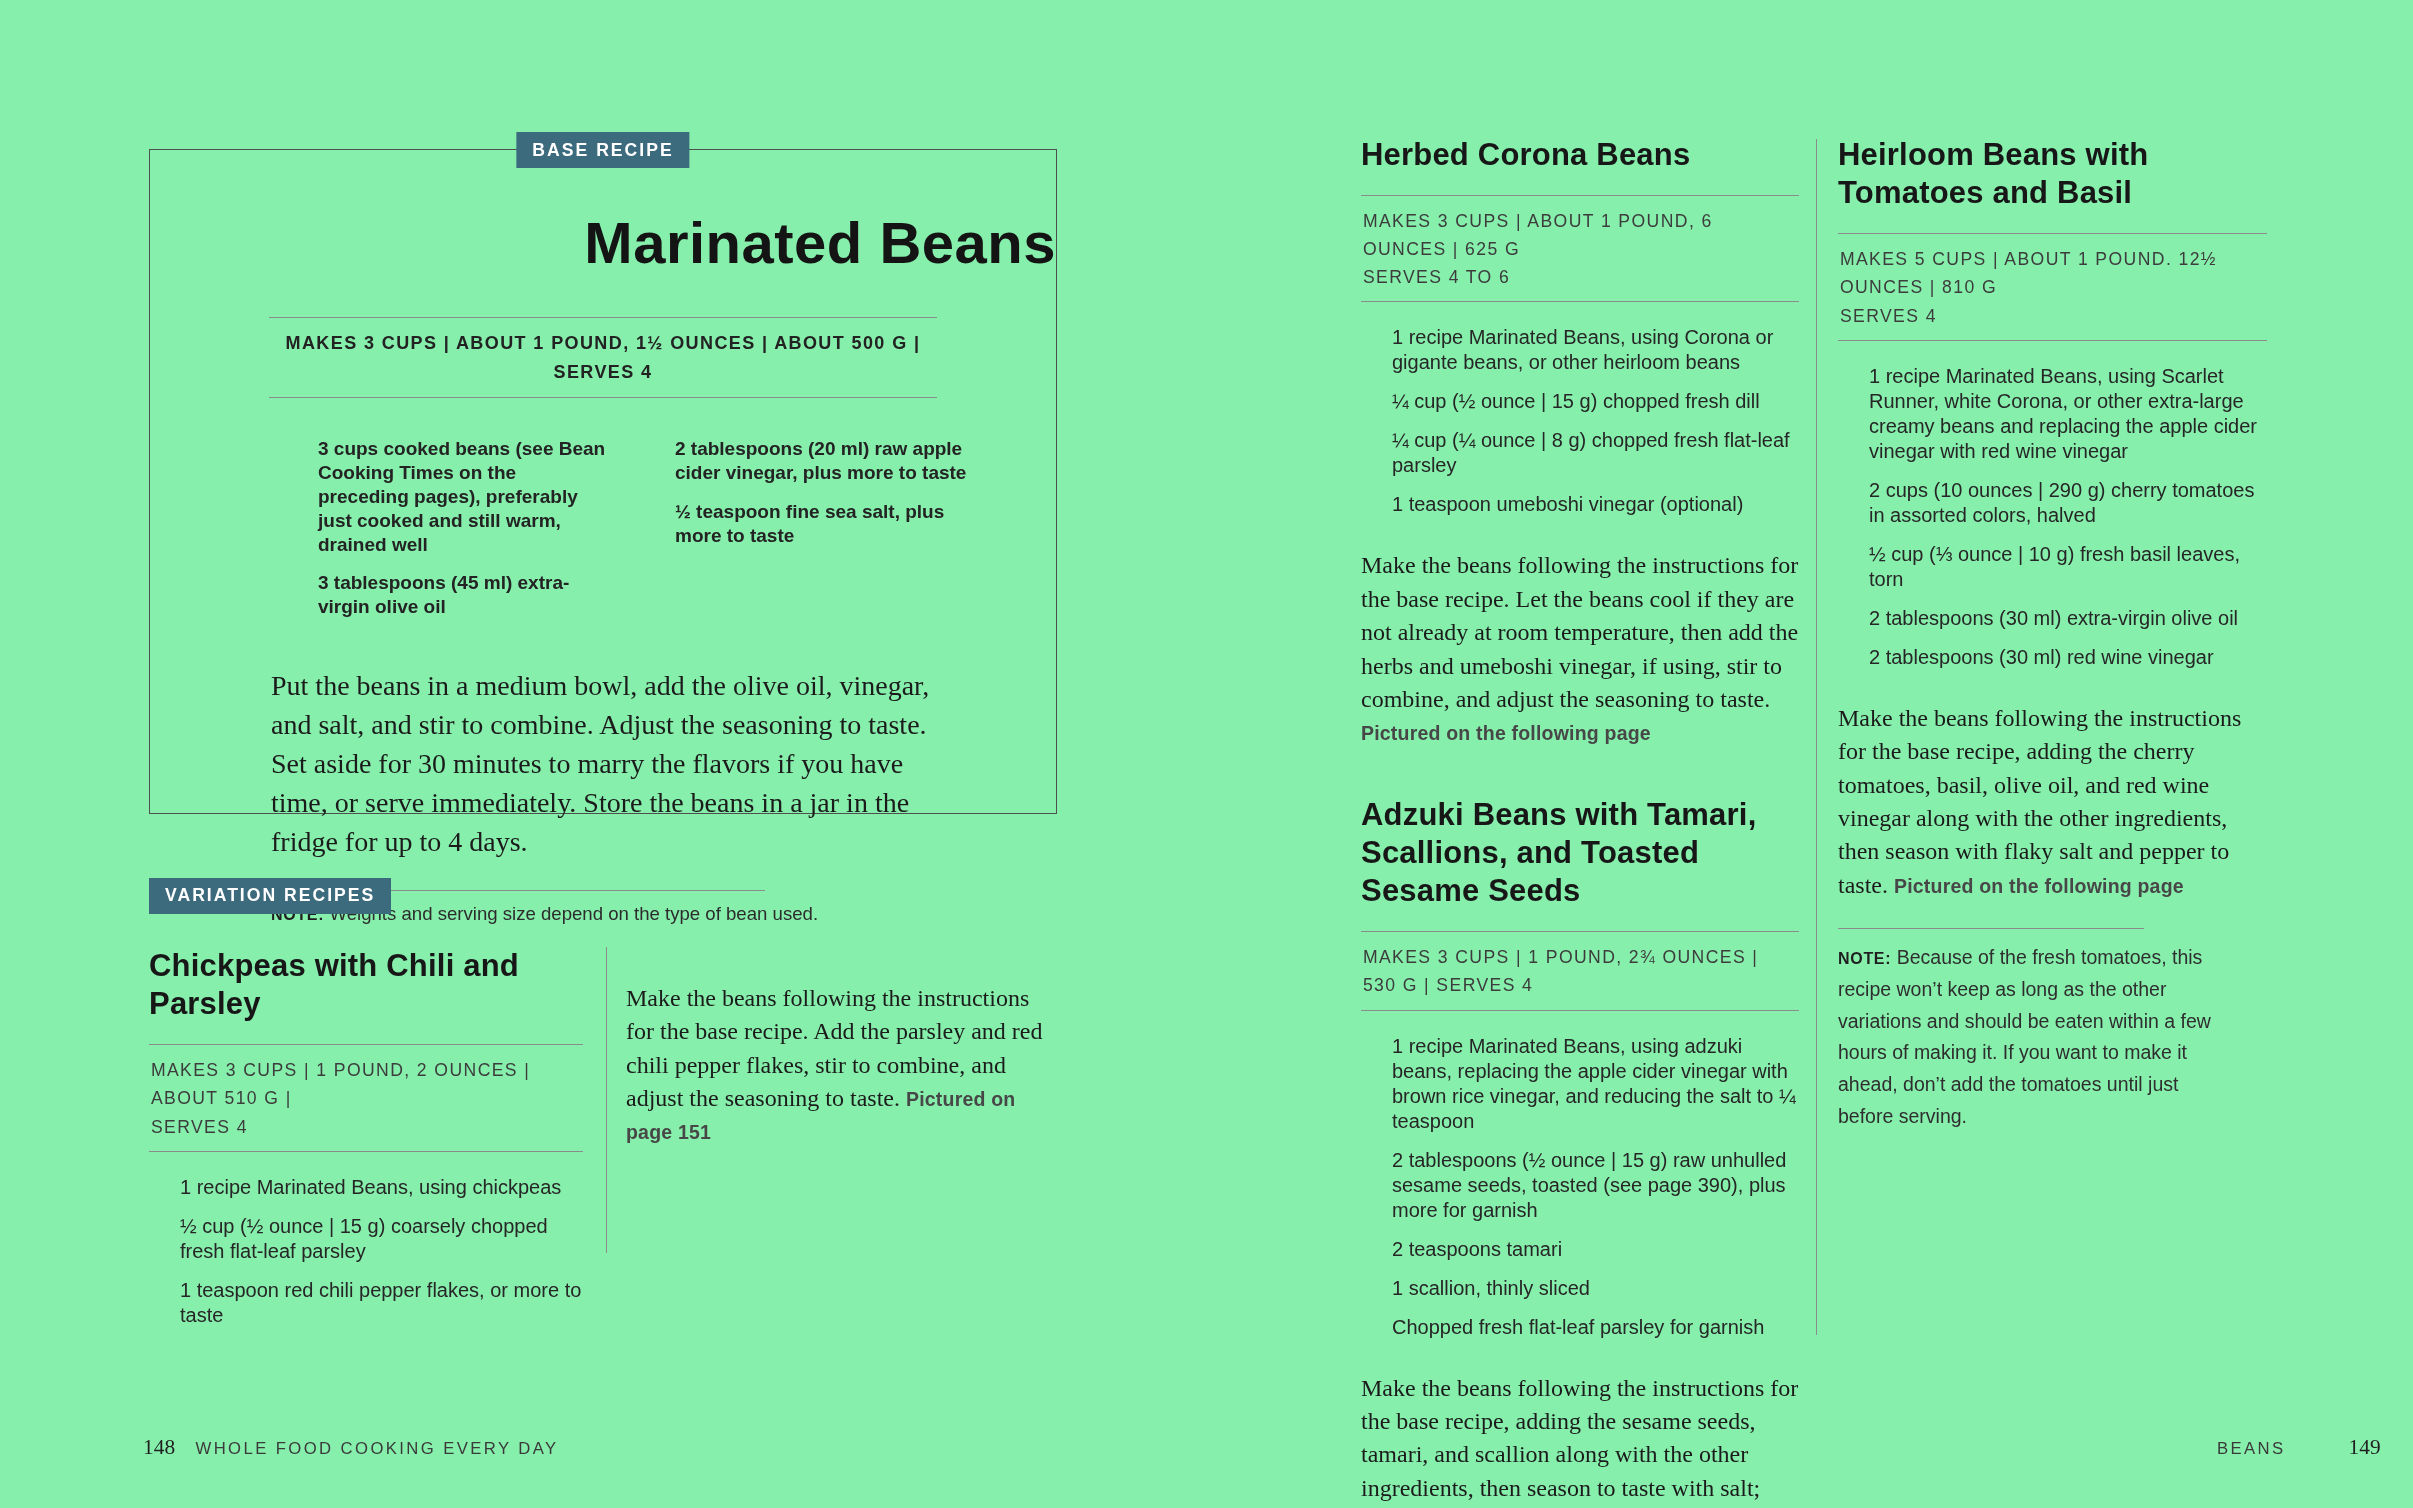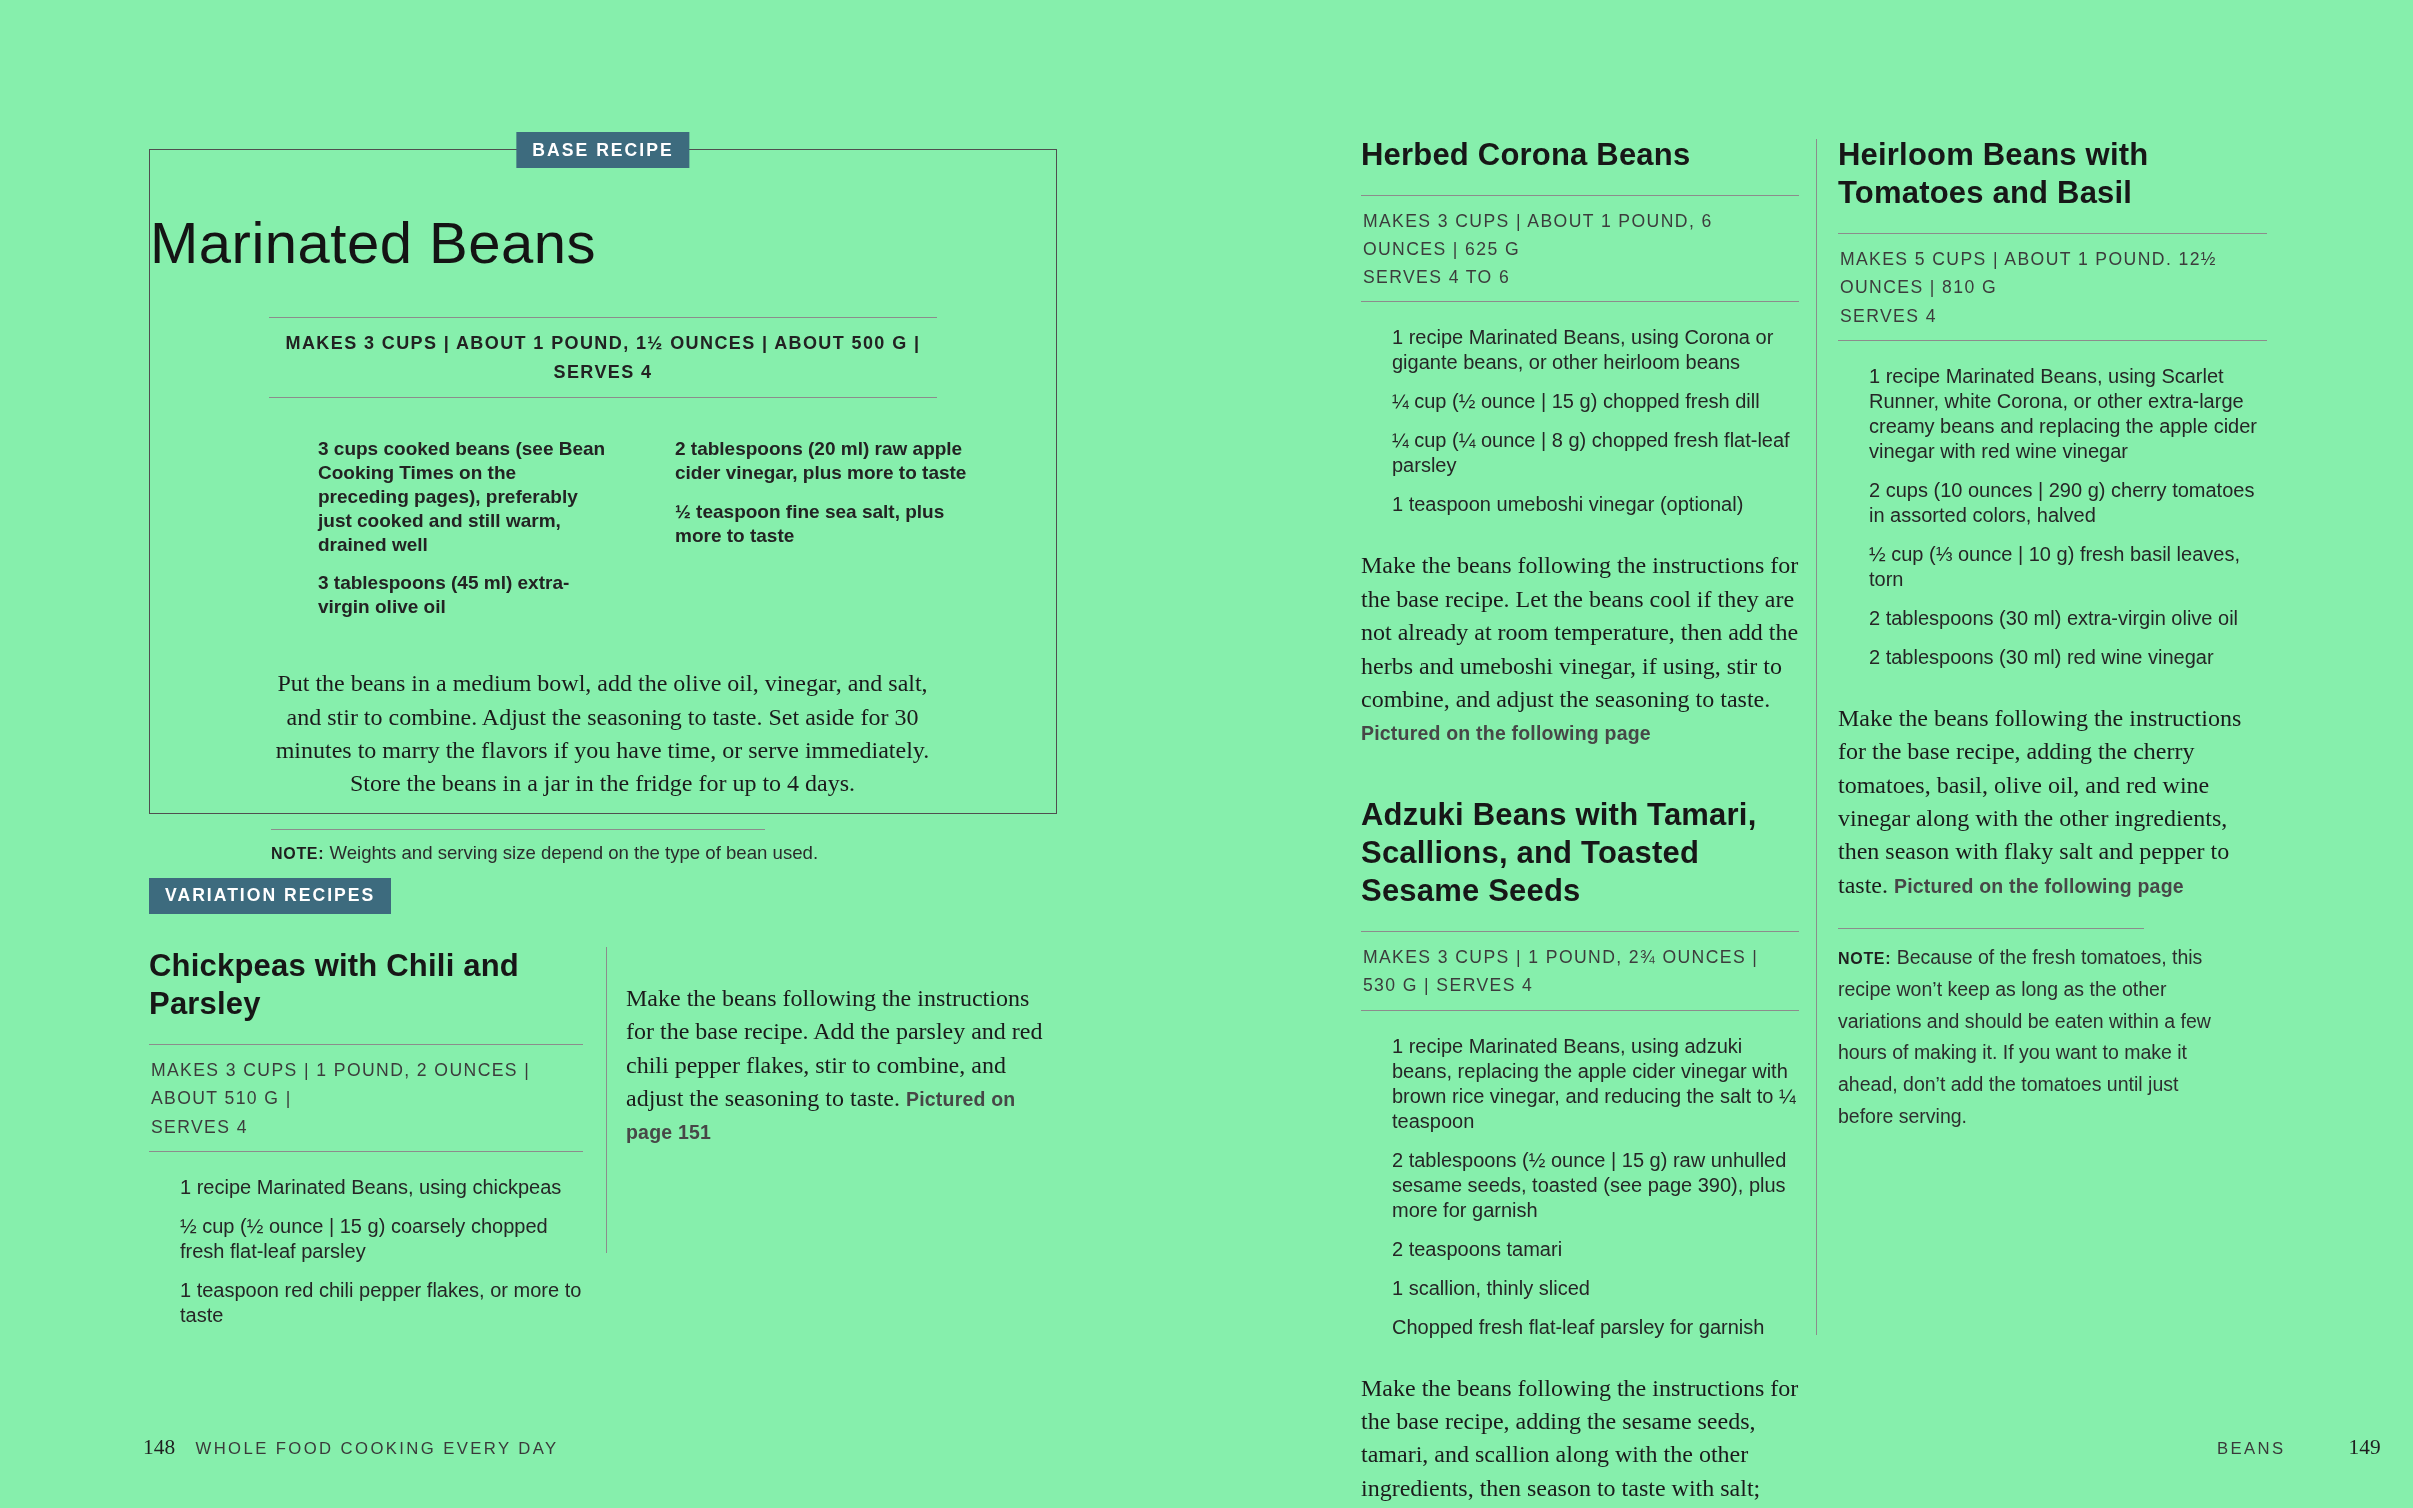--- a/index.html
+++ b/index.html
@@ -14,32 +14,32 @@
   .badge {
     background:var(--badge,#3d6b7e); color:#fff; font-weight:bold;
     font-size:17.6px; letter-spacing:2px; padding:7.4px 16px;
     display:inline-block; white-space:nowrap;
   }
   .badge-center { position:absolute; top:-17.6px; left:50%; transform:translateX(-50%); }
   .variation-badge { position:absolute; left:149px; top:878px; }
 
   
   .base-box { position:absolute; left:149px; top:149px; width:906px; height:663px; border:1.9px solid #4f4f4f; }
-  .main-title { margin:59px 0 0; text-align:left; font-size:58px; letter-spacing:0.5px; color:#141414; font-weight:normal; }
+  .main-title { margin:59px 0 0; text-align:right; font-size:58px; letter-spacing:0.5px; color:#141414; font-weight:bold; }
   .meta {
     border-top:1.9px solid var(--rule,#8c8c8c); border-bottom:1.9px solid var(--rule,#8c8c8c);
     padding:11px 1.9px 10.2px; font-size:17.6px; letter-spacing:1.4px; color:#3c3c3c; line-height:1.6;
   }
   .meta.bold { font-weight:bold; color:#222; font-size:18px; }
   .meta-center { width:665px; margin:41px auto 0; text-align:center; }
   .base-ings { display:flex; gap:58px; margin:39px 0 0 162px; }
   .base-ings .icol { width:293px;margin-left:6px; }
   .ing { margin:0 0 15px; font-size:19px; line-height:1.26; color:#232323; font-weight:bold; }
   .serif { font-family:"Liberation Serif", serif; font-size:24px; line-height:1.39; color:#1b1b1b; }
-  .base-instructions { margin:33px 0 0 121px; width:663px; font-size:24px;text-align:center; }
+  .base-instructions { margin:33px 0 0 121px; width:663px; font-size:28px; }
   .note-rule { border:0; border-top:1.9px solid var(--rule,#8c8c8c); width:494px; margin:28px 0 0 121px; }
   .note { margin:12px 0 0 121px; font-size:18.6px; color:#2c2c2c; }
   .note-label { font-weight:bold; font-size:16px; letter-spacing:0.7px; color:#1f1f1f; }
 
   
   .vcol { position:absolute; }
   #chickpeas-col { left:149px; top:947px; width:434px; }
   #col-mid { left:1361px; top:136px; width:438px; }
   #col-right { left:1838px; top:136px; width:429px; }
   h2.rtitle { margin:0; font-size:31px; line-height:1.24; letter-spacing:0.2px; color:#171717; font-weight:bold; }

